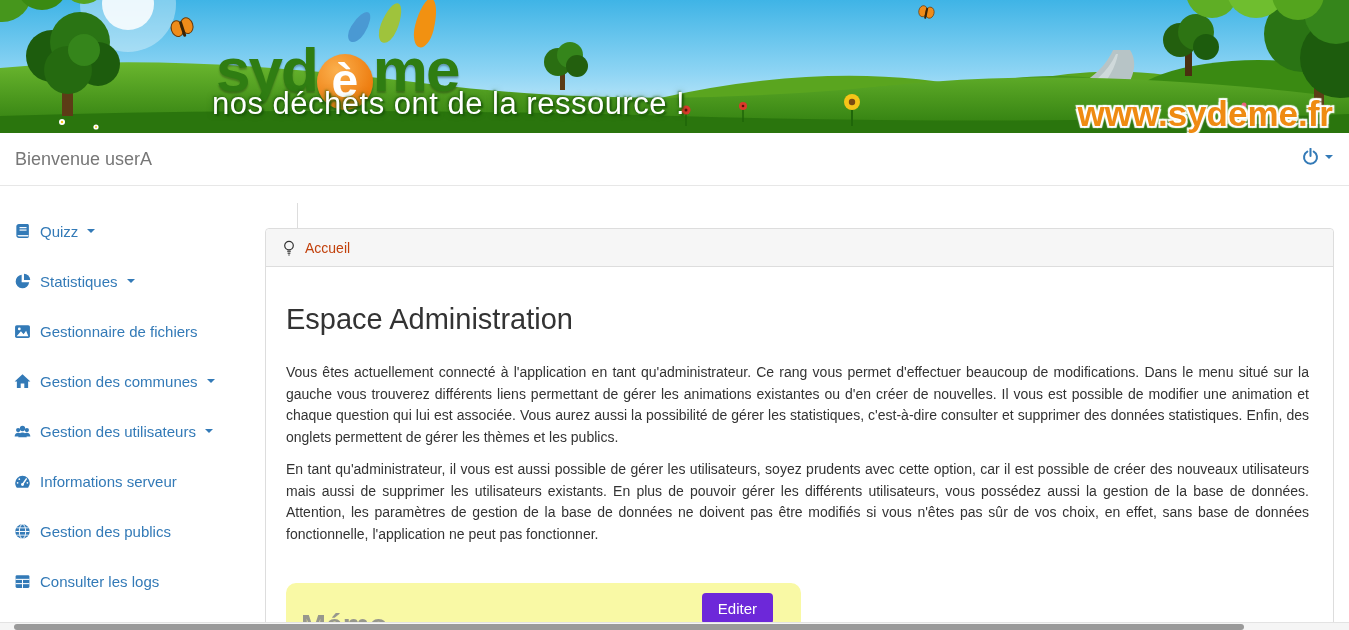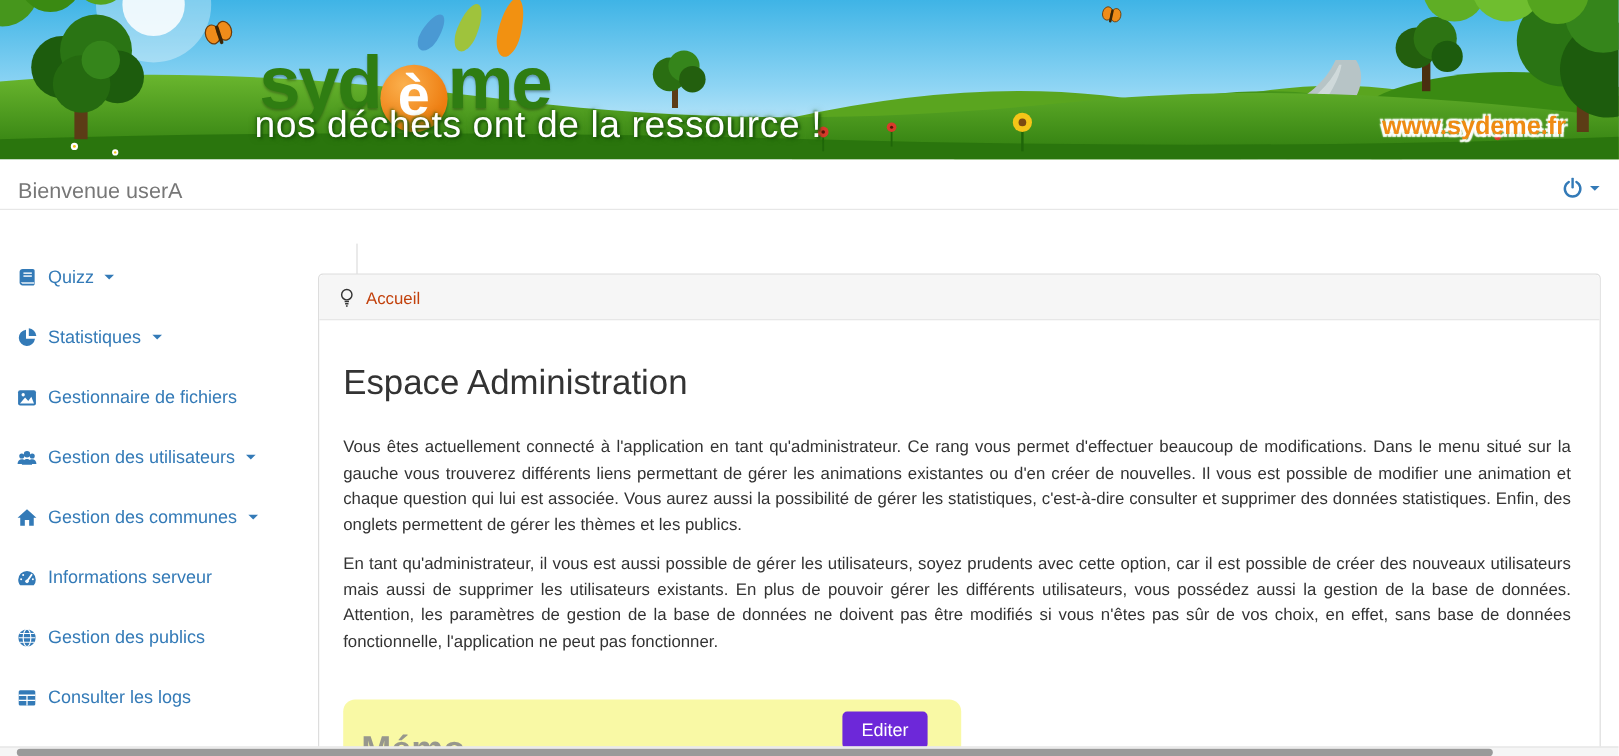--- a/index.html
+++ b/index.html
@@ -16,25 +16,25 @@
   .logo .e-ball { display:inline-block; width:56px; height:56px; line-height:54px;
           text-align:center; border-radius:50%; color:#fff; font-size:48px; letter-spacing:0;
           background:radial-gradient(circle at 35% 30%, #fbb04d, #ee7d10 70%);
           vertical-align:-6px; text-shadow:none; box-shadow:0 2px 3px rgba(0,0,0,.3); }
   .leaf { position:absolute; border-radius:50% 50% 50% 50% / 60% 60% 40% 40%; }
   .leaf1 { left:352px; top:10px; width:15px; height:34px; background:#4a99d3; transform:rotate(32deg); }
   .leaf2 { left:382px; top:2px;  width:17px; height:42px; background:#9fc33c; transform:rotate(22deg); }
   .leaf3 { left:416px; top:-2px; width:19px; height:50px; background:#f29111; transform:rotate(14deg); }
   .tagline { position:absolute; left:212px; top:86px; font-size:31px; font-weight:normal; color:#fff;
           letter-spacing:.5px; text-shadow:2px 2px 2px rgba(25,86,8,.9), -1px -1px 2px rgba(25,86,8,.6), 0 0 6px rgba(25,86,8,.5); }
-  .website { position:absolute; right:44px; top:94px; font-size:21px; font-weight:bold; color:#ef8b12;
+  .website { position:absolute; right:16px; top:94px; font-size:35px; font-weight:bold; color:#ef8b12;
           text-shadow:2px 2px 1px #fff, -2px -2px 1px #fff, 2px -2px 1px #fff, -2px 2px 1px #fff; }
 
   
-  .navbar { position:absolute; left:0; top:133px; width:1349px; height:42px; background:#fff;
+  .navbar { position:absolute; left:0; top:133px; width:1349px; height:53px; background:#fff;
             border-bottom:1px solid #e7e7e7; }
   .welcome { position:absolute; left:15px; top:0; line-height:53px; font-size:18px; color:#777; }
   .power-dd { position:absolute; right:16px; top:15px; display:flex; align-items:center; gap:6px; cursor:pointer; }
   .caret { width:0; height:0; border-left:4px solid transparent; border-right:4px solid transparent;
            border-top:4px solid #337ab7; display:inline-block; }
 
   
   .sidebar { position:absolute; left:0; top:203px; width:298px; height:427px;
              border-right:1px solid #ddd; background:#fff; padding-top:3px; overflow:hidden; }
   .side-item { display:flex; align-items:center; height:50px; padding-left:14px;
@@ -218,36 +218,36 @@
       <svg class="ic" viewBox="0 0 16 16">
         <rect x="1" y="2" width="14" height="12" rx="1.6" fill="#337ab7"></rect>
         <circle cx="5" cy="5.6" r="1.3" fill="#fff"></circle>
         <path d="M2.5 12.5 L6.5 7.8 L9 10.6 L11.4 7.2 L13.5 12.5 Z" fill="#fff"></path>
       </svg>
       <span class="lbl">Gestionnaire de fichiers</span>
     </a>
 
     <a class="side-item">
       <svg class="ic" viewBox="0 0 16 16" fill="#337ab7">
+        <path d="M8 1.2 L15.4 8 H13.3 V14.2 H9.7 V9.8 H6.3 V14.2 H2.7 V8 H0.6 Z"></path>
+      </svg>
+      <span class="lbl">Gestion des communes</span>
+      <span class="caret"></span>
+    </a>
+
+    <a class="side-item">
+      <svg class="ic" viewBox="0 0 16 16" fill="#337ab7">
         <circle cx="3.9" cy="6.6" r="2"></circle>
           <circle cx="12.1" cy="6.6" r="2"></circle>
           <circle cx="8" cy="5.2" r="2.5"></circle>
         <path d="M.6 12.8c0-2.2 1.5-3.7 3.3-3.7 1 0 1.8.4 2.4 1.1-.8.8-1.3 1.6-1.4 2.6z"></path>
         <path d="M15.4 12.8c0-2.2-1.5-3.7-3.3-3.7-1 0-1.8.4-2.4 1.1.8.8 1.3 1.6 1.4 2.6z"></path>
         <path d="M4 13.4c0-2.6 1.8-4.4 4-4.4s4 1.8 4 4.4z"></path>
       </svg>
       <span class="lbl">Gestion des utilisateurs</span>
-      <span class="caret"></span>
-    </a>
-
-    <a class="side-item">
-      <svg class="ic" viewBox="0 0 16 16" fill="#337ab7">
-        <path d="M8 1.2 L15.4 8 H13.3 V14.2 H9.7 V9.8 H6.3 V14.2 H2.7 V8 H0.6 Z"></path>
-      </svg>
-      <span class="lbl">Gestion des communes</span>
       <span class="caret"></span>
     </a>
 
 
     <a class="side-item">
       <svg class="ic" viewBox="0 0 16 16">
         <path d="M8 2.6 a6.9 6.9 0 0 0-6.9 6.9 c0 1.7.6 3.2 1.6 4.4 h10.6 a6.9 6.9 0 0 0 1.6-4.4 A6.9 6.9 0 0 0 8 2.6z" fill="#337ab7"></path>
         <line x1="8" y1="10.8" x2="11.6" y2="5.6" stroke="#fff" stroke-width="1.4" stroke-linecap="round"></line>
         <circle cx="8" cy="10.8" r="1.4" fill="#fff"></circle>
         <circle cx="3.4" cy="9.2" r=".8" fill="#fff"></circle>

